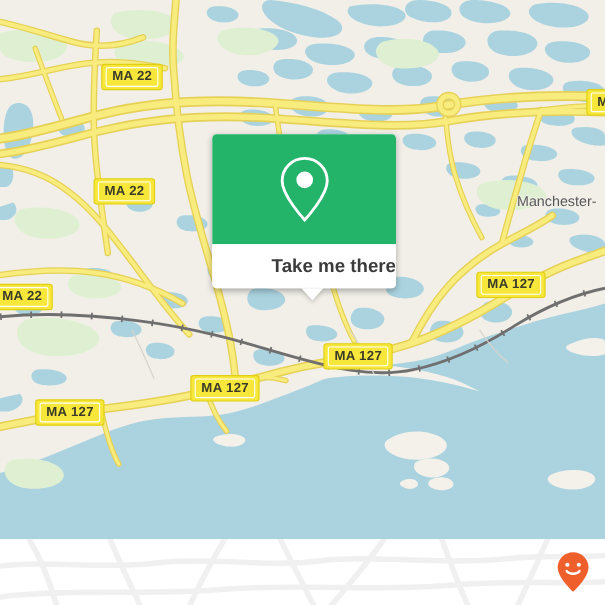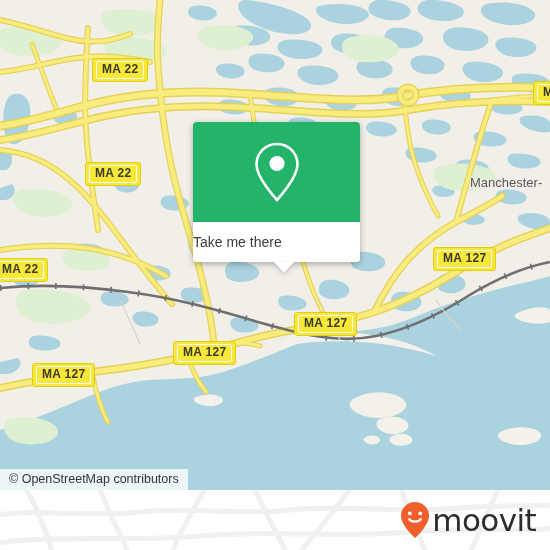--- a/index.html
+++ b/index.html
@@ -94,24 +94,25 @@
     align-items: center;
     justify-content: center;
   }
   #popup-action {
     height: 40px;
     background: #ffffff;
     border-bottom-left-radius: 4px;
     border-bottom-right-radius: 4px;
     display: flex;
     align-items: center;
-    justify-content: flex-start;
-    font-size: 14px;
+    justify-content: flex-end;
+    font-size: 17px;
     color: #3c3c3c;
     font-family: "Liberation Sans", sans-serif;
+    font-weight: bold;
   }
   #popup-tail {
     position: absolute;
     left: 81px;
     bottom: -11px;
     width: 0;
     height: 0;
     border-left: 10px solid transparent;
     border-right: 10px solid transparent;
     border-top: 11px solid #ffffff;
@@ -426,23 +427,20 @@
           <path d="M26 4 C14.5 4 5.5 13 5.5 24.5 C5.5 38 26 60 26 60 C26 60 46.5 38 46.5 24.5 C46.5 13 37.5 4 26 4 Z" fill="none" stroke="#ffffff" stroke-width="2.6"></path>
           <circle cx="26" cy="23.5" r="7.6" fill="#ffffff"></circle>
         </svg>
       </div>
       <div id="popup-action">
         <span>Take me there</span>
       </div>
       <div id="popup-tail"></div>
     </div>
 
-    <div id="attribution">
-      <span>© OpenStreetMap contributors</span>
-    </div>
   </div>
 
   <div id="footer">
     <svg class="footertex" viewBox="0 0 550 60" preserveAspectRatio="none">
       <rect x="0" y="0" width="550" height="60" fill="#ffffff"></rect>
       <g stroke="#f0f0f0" fill="none" stroke-width="5" stroke-linecap="round">
         <path d="M-10,26 C40,18 90,28 140,22 C190,16 240,26 290,20 C340,14 400,24 460,18 C500,14 530,18 560,14"></path>
         <path d="M20,-10 C34,10 44,34 52,62"></path>
         <path d="M96,-10 C106,16 118,40 128,62"></path>
         <path d="M172,62 C182,38 196,14 210,-10"></path>
@@ -455,17 +453,16 @@
     </svg>
 
 
     <div id="brand">
       <svg width="30" height="38" viewBox="0 0 30 38">
         <path d="M15 1 C7.3 1 1 7.1 1 14.7 C1 24.5 15 37 15 37 C15 37 29 24.5 29 14.7 C29 7.1 22.7 1 15 1 Z" fill="#ef5f2b"></path>
         <circle cx="9.8" cy="12.4" r="1.9" fill="#ffffff"></circle>
         <circle cx="20.2" cy="12.4" r="1.9" fill="#ffffff"></circle>
         <path d="M9.2 18.2 C11.4 21.4 18.6 21.4 20.8 18.2" fill="none" stroke="#ffffff" stroke-width="2.2" stroke-linecap="round"></path>
       </svg>
-      <span id="brand-word">moovit</span>
     </div>
   </div>
 
 </div>
 
 </body></html>

